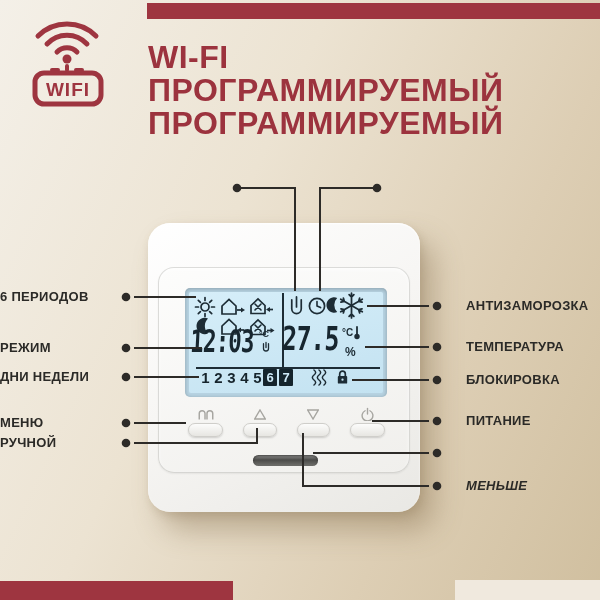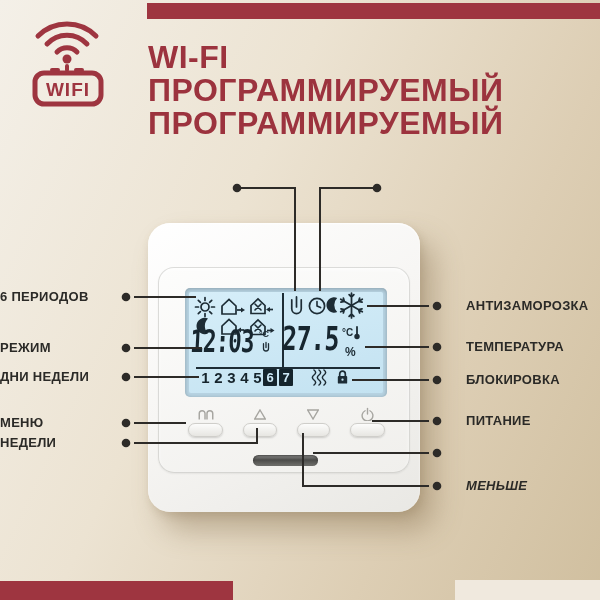--- a/index.html
+++ b/index.html
@@ -82,21 +82,21 @@
   <div class="abs title">
     <div>WI-FI ПРОГРАММИРУЕМЫЙ</div>
     <div>ПРОГРАММИРУЕМЫЙ</div>
   </div>
 
 
   <div class="abs lbl lbl-left" style="top:289px;">6 ПЕРИОДОВ</div>
   <div class="abs lbl lbl-left" style="top:340px;">РЕЖИМ</div>
   <div class="abs lbl lbl-left" style="top:415px;">МЕНЮ</div>
   <div class="abs lbl lbl-left" style="top:369px;">ДНИ НЕДЕЛИ</div>
-  <div class="abs lbl lbl-left" style="top:435px;">НЕДЕЛИ</div>
+  <div class="abs lbl lbl-left" style="top:435px;">РУЧНОЙ</div>
 
   <div class="abs lbl lbl-right" style="top:298px;">АНТИЗАМОРОЗКА</div>
   <div class="abs lbl lbl-right" style="top:339px;">ТЕМПЕРАТУРА</div>
   <div class="abs lbl lbl-right" style="top:372px;">БЛОКИРОВКА</div>
   <div class="abs lbl lbl-right" style="top:413px;">ПИТАНИЕ</div>
   <div class="abs lbl lbl-right" style="top:478px;font-style:italic;">МЕНЬШЕ</div>
 
   <div class="abs device">
     <div class="abs plate"></div>
 

